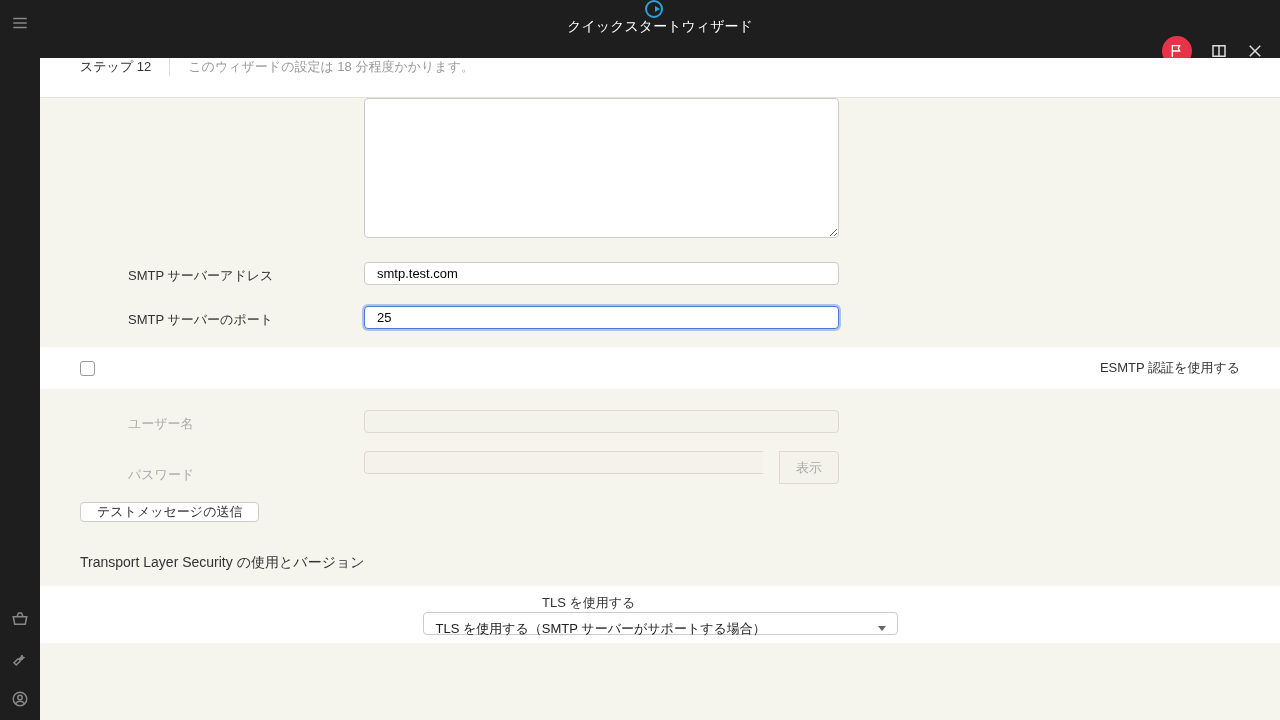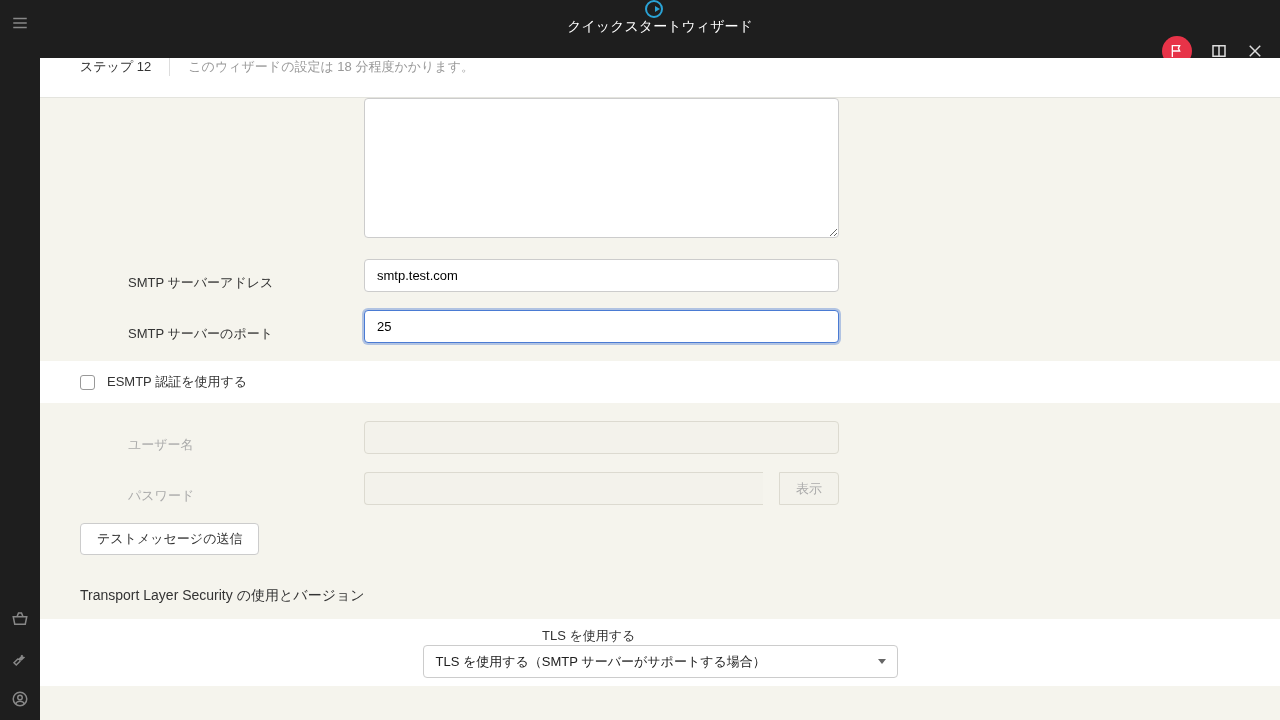--- a/index.html
+++ b/index.html
@@ -111,21 +111,21 @@
   width: 100%; height: 140px;
   border: 1px solid #ccc;
   border-radius: 4px;
   padding: 8px 12px;
   font-size: 13px;
   resize: both;
   background: #fff;
 }
 input.form-control, .select {
   width: 100%;
-  height: 33px;
+  height: 23px;
   border: 1px solid #ccc;
   border-radius: 4px;
   padding: 0 12px;
   font-size: 13px;
   background: #fff;
 }
 input.form-control:disabled {
   background: #f3f2eb;
   color: #aaa;
   border-color: #dcdad0;
@@ -144,33 +144,34 @@
   font-size: 13px;
   cursor: pointer;
 }
 
 .checkbox-row {
   display: flex;
   align-items: center;
   background: #fff;
   margin: 18px -40px 0 -40px;
   padding: 12px 40px;
+  justify-content: space-between;
 }
 .checkbox-row input[type=checkbox] {
   width: 15px; height: 15px;
   margin-right: 12px;
   border: 1px solid #999;
   border-radius: 3px;
   appearance: none;
   background: #fff;
 }
 .checkbox-row label { font-size: 13px; color: #333; }
 
 .btn {
-  height: 32px;
+  height: 20px;
   padding: 0 16px;
   border: 1px solid #ccc;
   border-radius: 4px;
   background: #fff;
   font-size: 13px;
   cursor: pointer;
   color: #333;
 }
 .test-btn-row { margin-top: 18px; }
 

